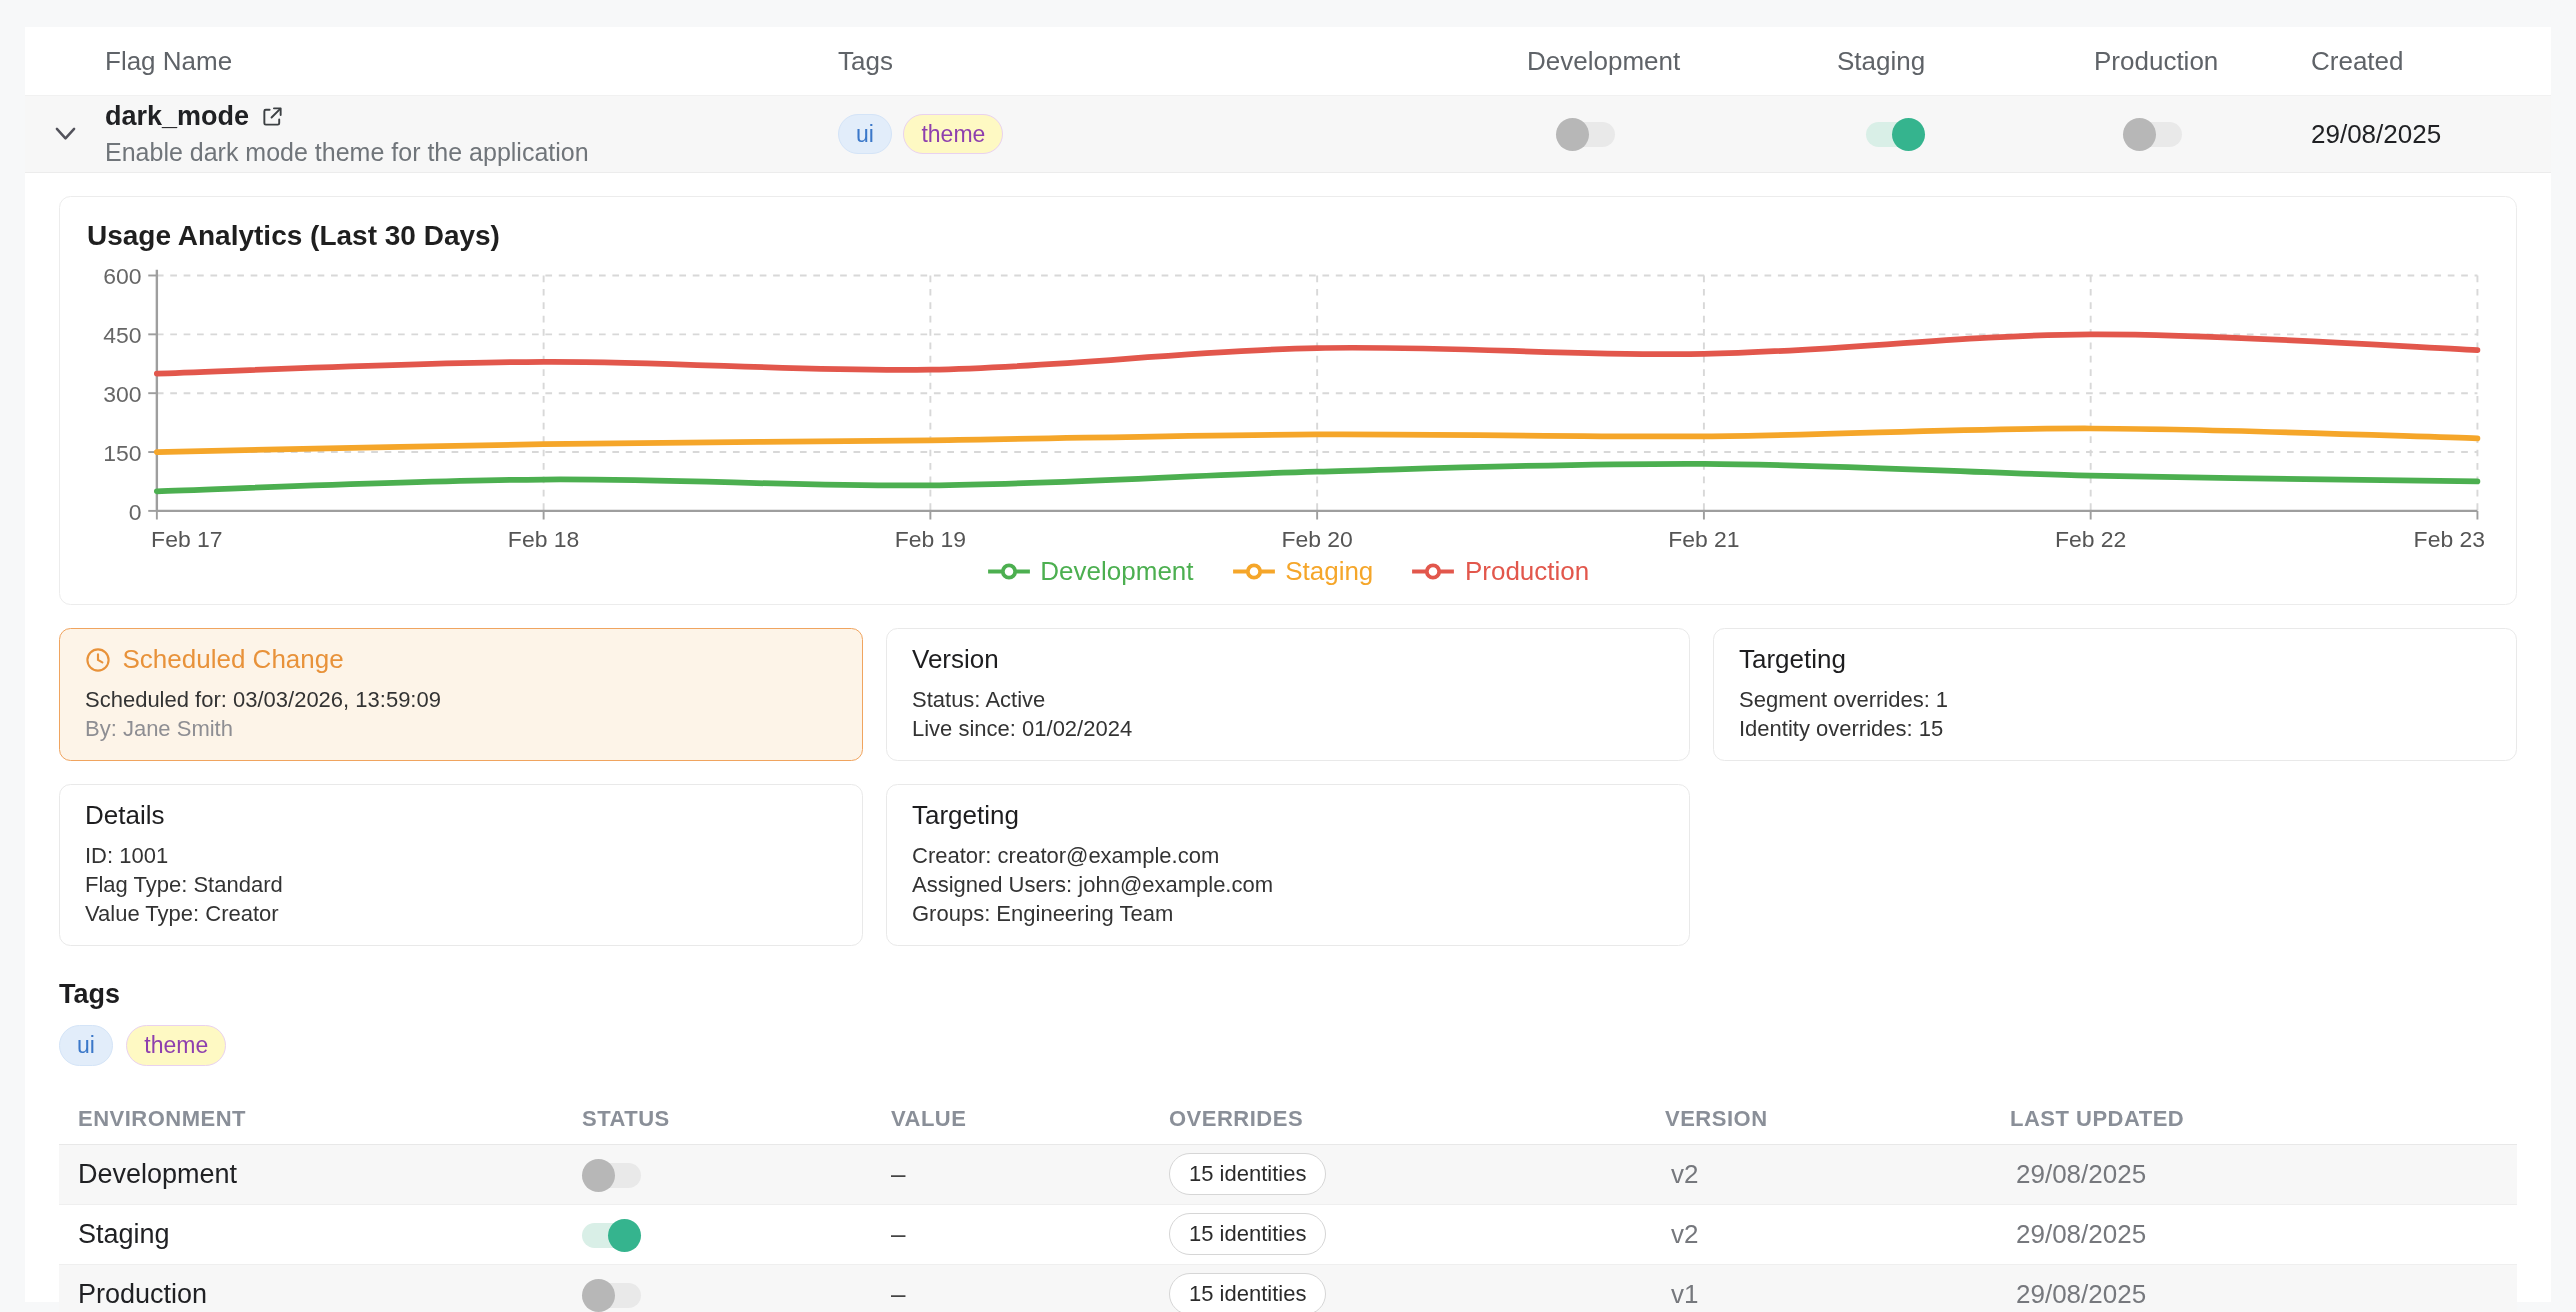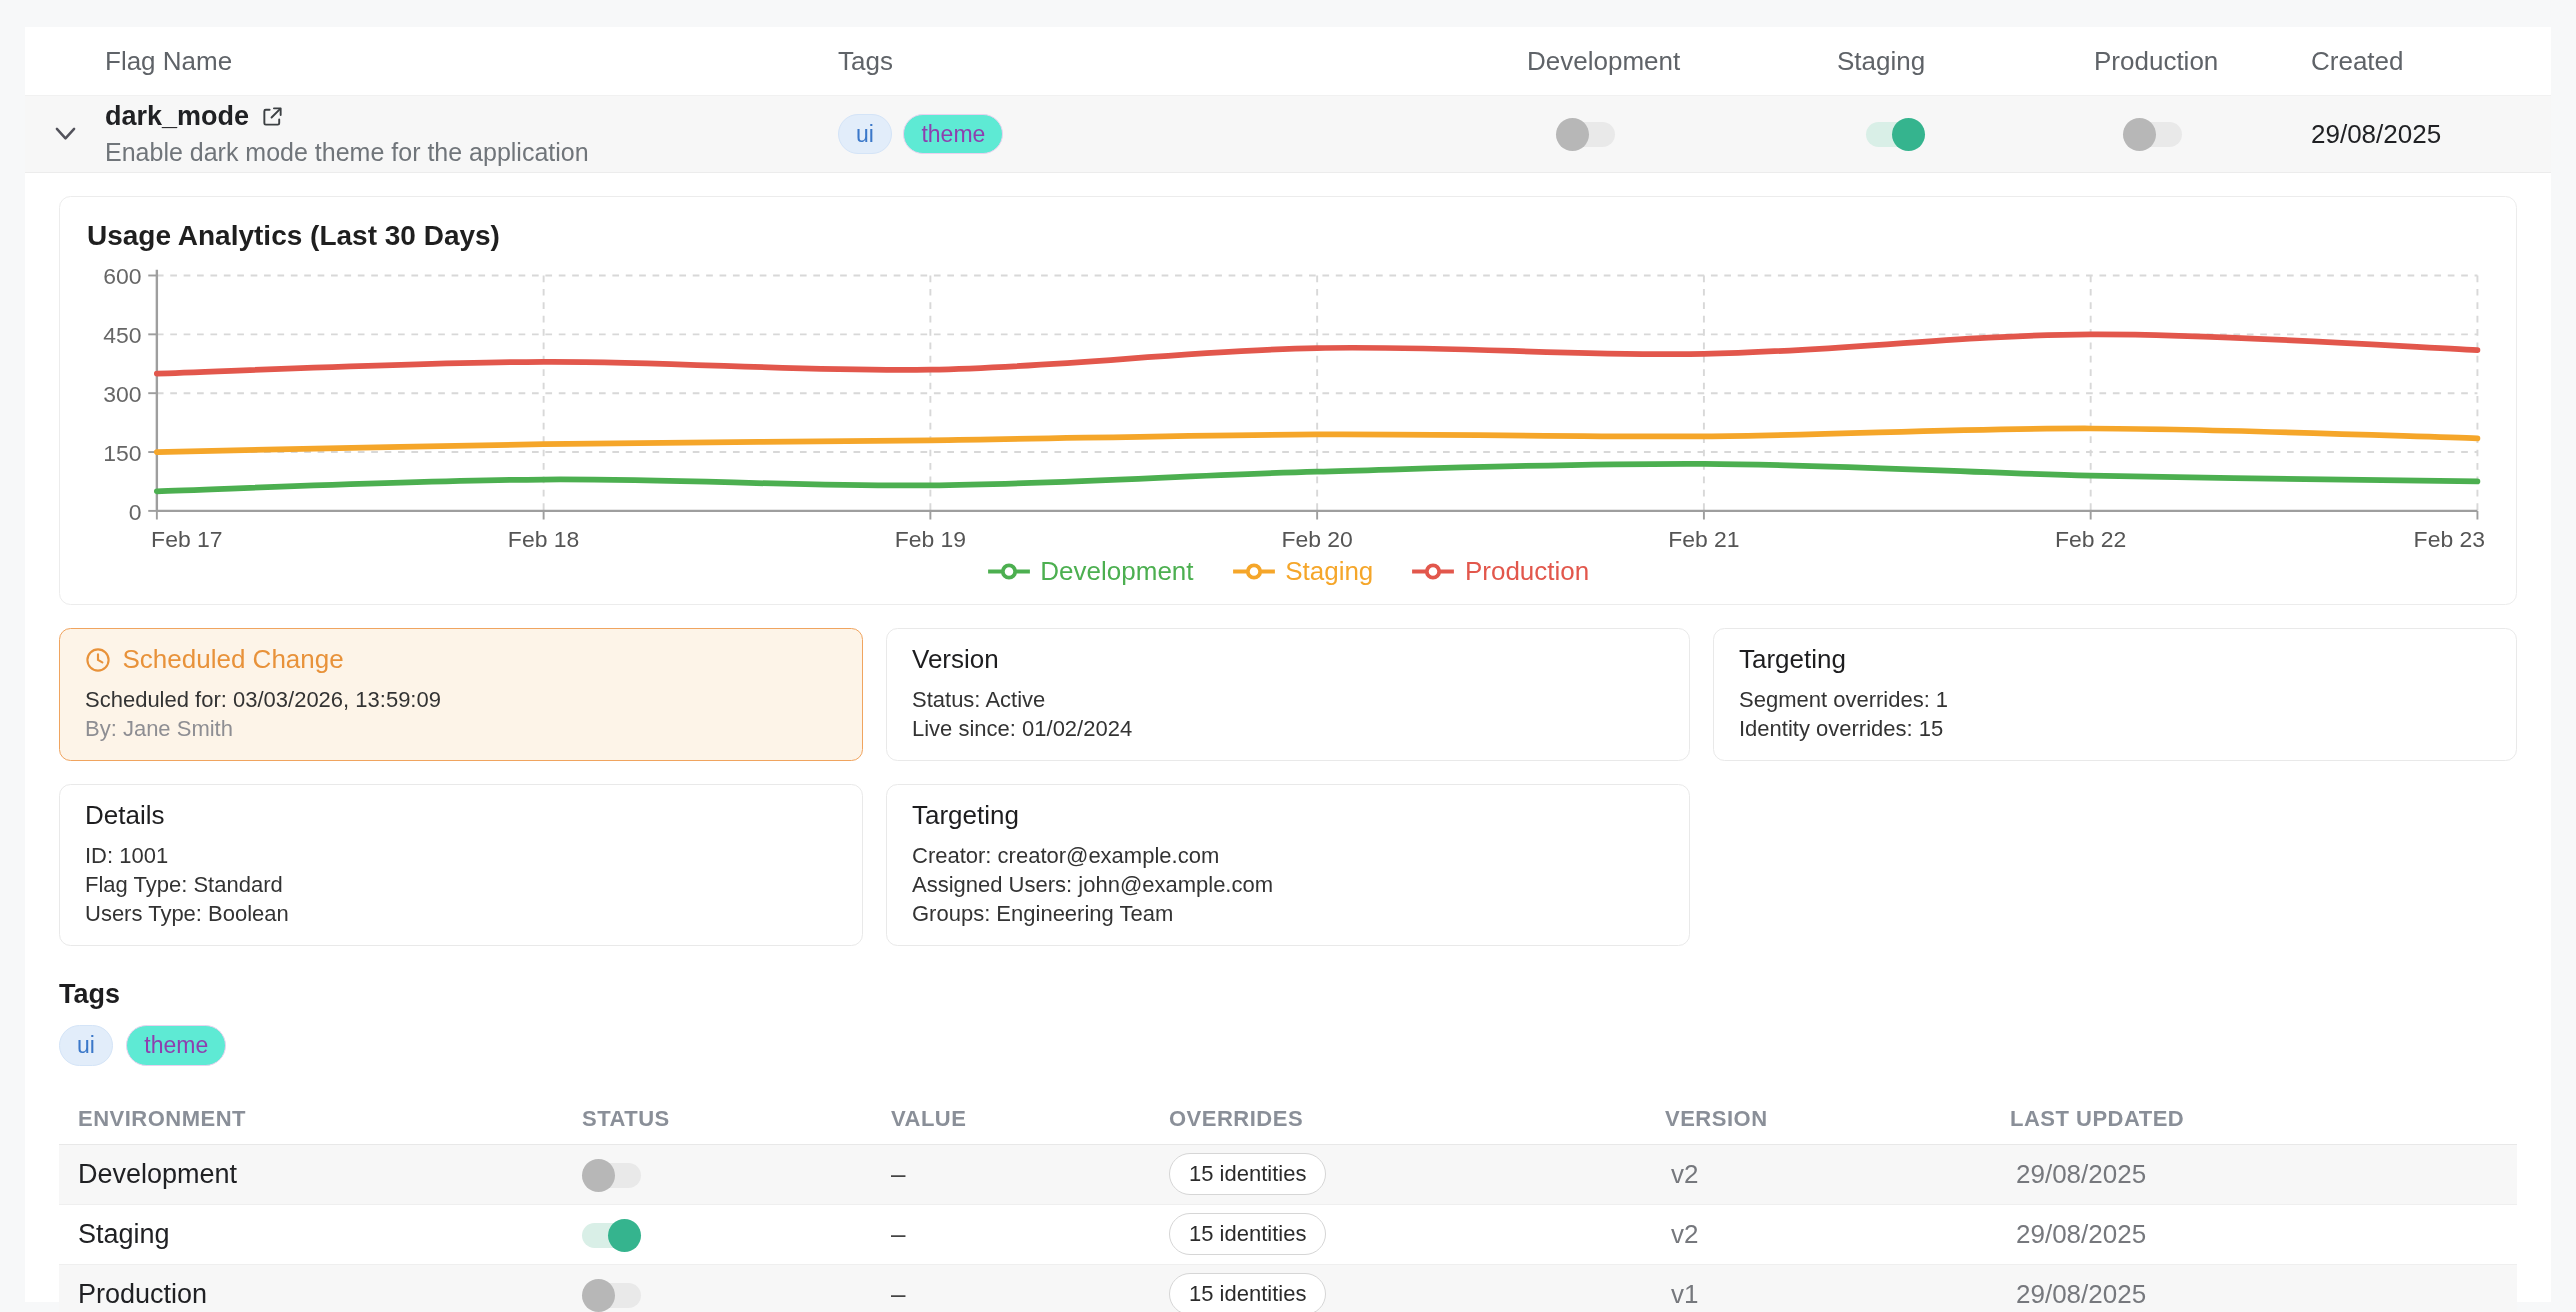--- a/index.html
+++ b/index.html
@@ -24,21 +24,21 @@
 
   
   .toggle { position: relative; display: inline-block; width: 59px; height: 25px; border-radius: 12.4px; background: #e9e9e9; cursor: pointer; vertical-align: middle; }
   .toggle .knob { position: absolute; top: -3.8px; left: 0; width: 33px; height: 33px; border-radius: 50%; background: #b7b7b7; transition: none; }
   .toggle.on { background: #d9efe7; }
   .toggle.on .knob { left: auto; right: 0; background: #35b48e; }
 
   
   .tag { display: inline-flex; align-items: center; padding: 5.7px 17px; border-radius: 956px; font-size: 23px; cursor: pointer; }
   .tag.blue { background: #e2edfa; color: #3b78c9; border: 1px solid #d4e4f7; }
-  .tag.purple { background: #5eead4; color: #8e3fae; border: 1px solid #e9d2ef; }
+  .tag.purple { background: #fef9c3; color: #8e3fae; border: 1px solid #e9d2ef; }
 
   
   .panel { margin: 23px 34px 0; border: 1.9px solid #ececec; border-radius: 11.5px; padding: 23px 27px 13.4px; background: #fff; }
   .ptitle { font-size: 28px; font-weight: bold; color: #1f1f1f; margin-bottom: 11.5px; }
   #chart { width: 100%; height: 289px; }
   .legend { display: flex; justify-content: center; gap: 38px; align-items: center; height: 38px; }
   .legend-item { display: inline-flex; align-items: center; gap: 9.6px; font-size: 26px; cursor: pointer; }
 
   
   .cards { margin: 23px 34px 0; display: grid; grid-template-columns: repeat(3, 1fr); gap: 23px; }
@@ -204,21 +204,21 @@
       <div class="line">Segment overrides: 1</div>
       <div class="line">Identity overrides: 15</div>
     </div>
   </div>
 
   <div class="cards">
     <div class="card">
       <h3>Details</h3>
       <div class="line">ID: 1001</div>
       <div class="line">Flag Type: Standard</div>
-      <div class="line">Users Type: Boolean</div>
+      <div class="line">Value Type: Creator</div>
     </div>
     <div class="card">
       <h3>Targeting</h3>
       <div class="line">Creator: creator@example.com</div>
       <div class="line">Assigned Users: john@example.com</div>
       <div class="line">Groups: Engineering Team</div>
     </div>
     <div></div>
   </div>
 

